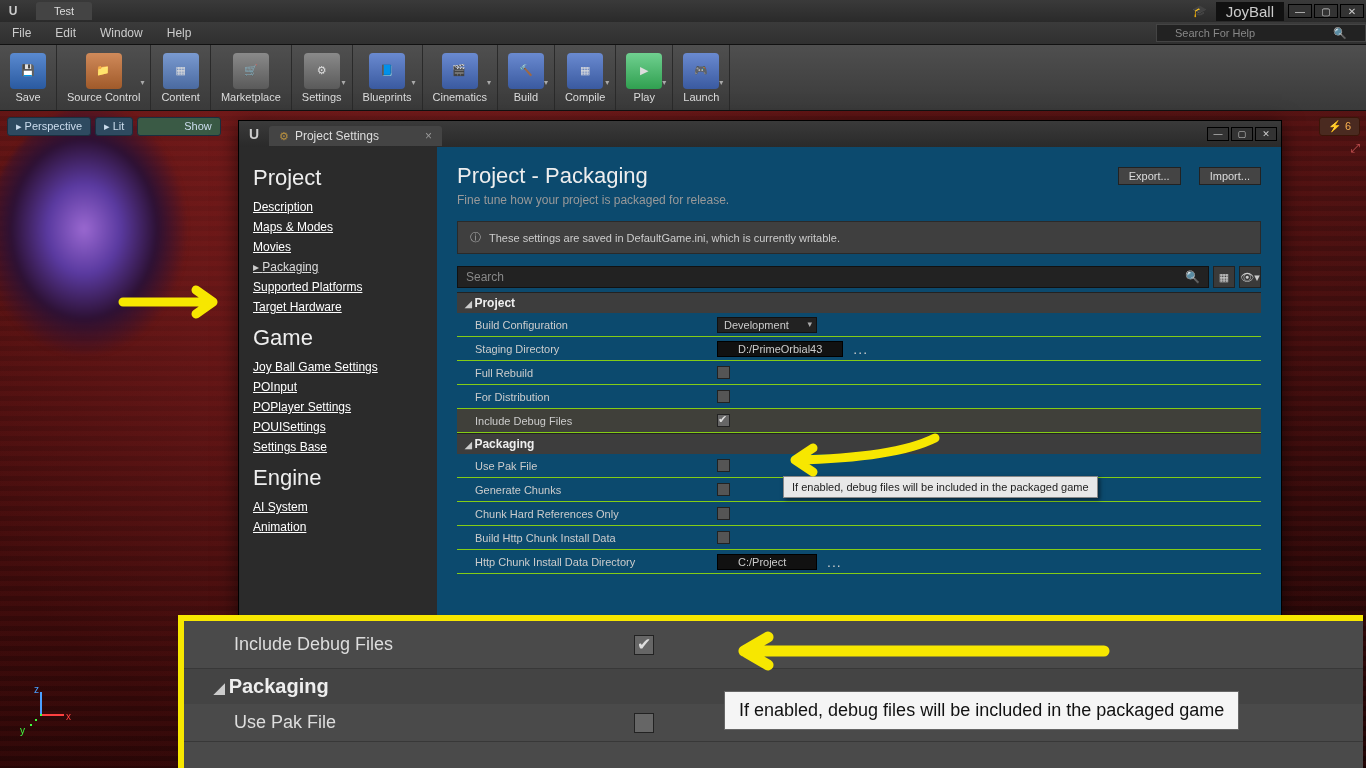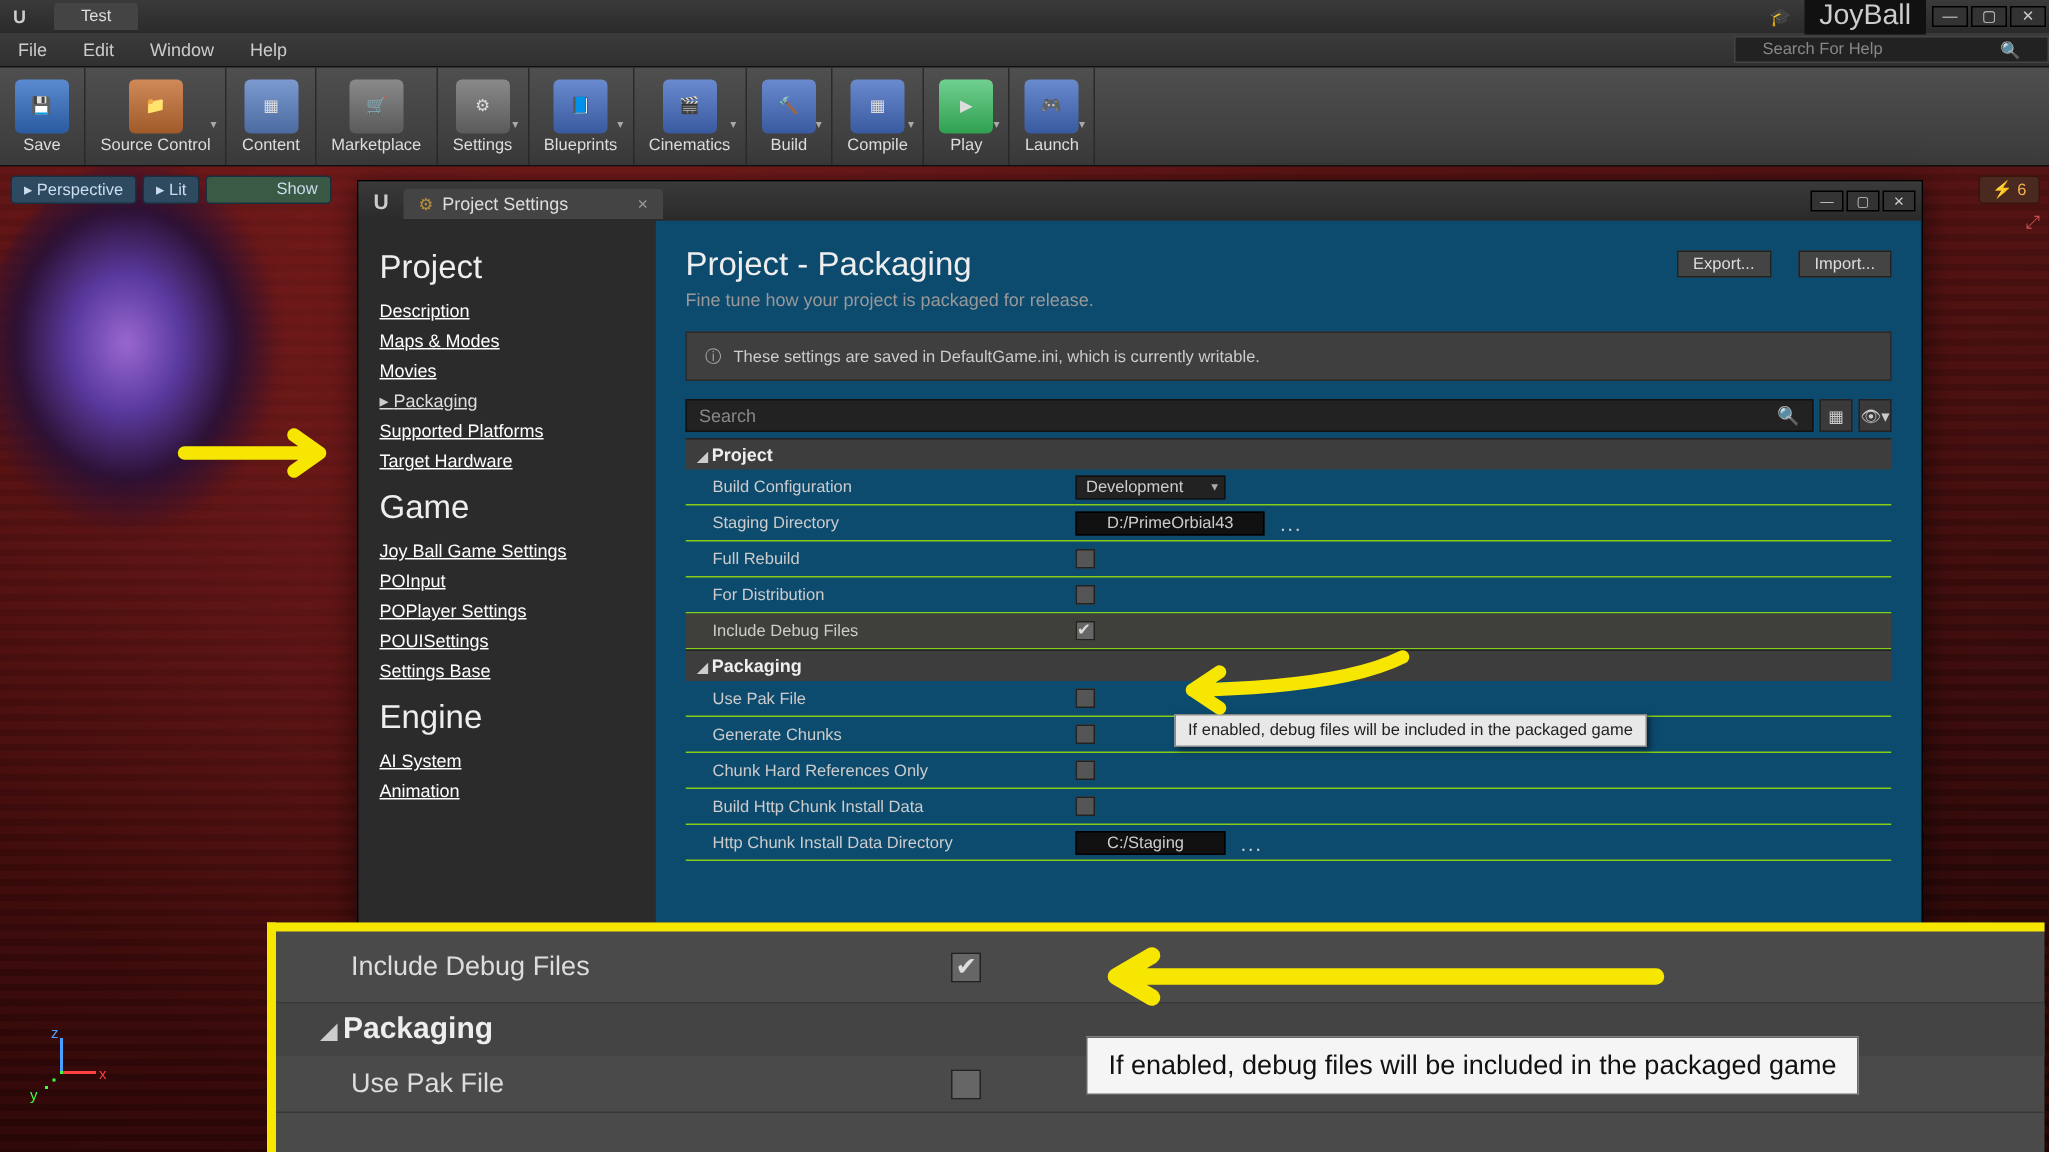--- a/index.html
+++ b/index.html
@@ -3,21 +3,21 @@
 <meta charset="utf-8">
 <style>
 * { margin: 0; padding: 0; box-sizing: border-box; font-family: "Segoe UI", Tahoma, sans-serif; user-select: none; }
 body { width: 1366px; height: 768px; background: #1a1a1a; overflow: hidden; position: relative; }
 
 
 .titlebar { height: 22px; background: linear-gradient(#3a3a3a,#2a2a2a); display: flex; align-items: center; color: #bbb; font-size: 12px; }
 .titlebar .ue-logo { width: 26px; height: 22px; display:flex;align-items:center;justify-content:center;font-weight:bold;color:#ccc; }
 .titlebar .tab { background: #444; margin-left: 10px; height: 18px; padding: 0 18px; border-radius: 3px 3px 0 0; line-height: 18px; font-size: 11px; color:#ddd; }
 .titlebar .spacer { flex: 1; }
-.titlebar .proj { background:#111; padding:1px 10px; color:#ccc; font-size:19px; font-family: "Segoe UI Light", sans-serif; margin-right:4px; }
+.titlebar .proj { background:#111; padding:1px 10px; color:#ccc; font-size:15px; font-family: "Segoe UI Light", sans-serif; margin-right:4px; }
 .winbtns { display:flex; gap:2px; margin-right:2px;}
 .winbtns div { width:24px;height:14px;border:1px solid #000;background:#333;color:#ccc;font-size:10px;display:flex;align-items:center;justify-content:center; }
 
 
 .menubar { height: 23px; background: linear-gradient(#3b3b3b,#303030); display:flex; align-items:center; color:#ccc; font-size:12px; border-bottom:1px solid #111; }
 .menubar span { padding: 0 12px; }
 .menubar .search { margin-left:auto; width:210px; height:18px; background:#222; border:1px solid #444; color:#888; font-size:11px; padding:0 6px; display:flex;align-items:center;justify-content:space-between; }
 .menubar .search-ico { color:#aaa; }
 
 
@@ -339,21 +339,21 @@
           </div>
         <div class="prow">
             <div class="plabel">Build Http Chunk Install Data</div>
             <div class="pval">
               <div class="chk"></div>
             </div>
           </div>
         <div class="prow">
             <div class="plabel">Http Chunk Install Data Directory</div>
             <div class="pval">
-              <div class="txtfield">C:/Staging</div>
+              <div class="txtfield">C:/Project</div>
               <span class="dots">...</span>
             </div>
           </div>
       </div>
     </div>
   </div>
 </div>
 
 <div class="tooltip" style="left:783px; top:476px;">If enabled, debug files will be included in the packaged game</div>
 

